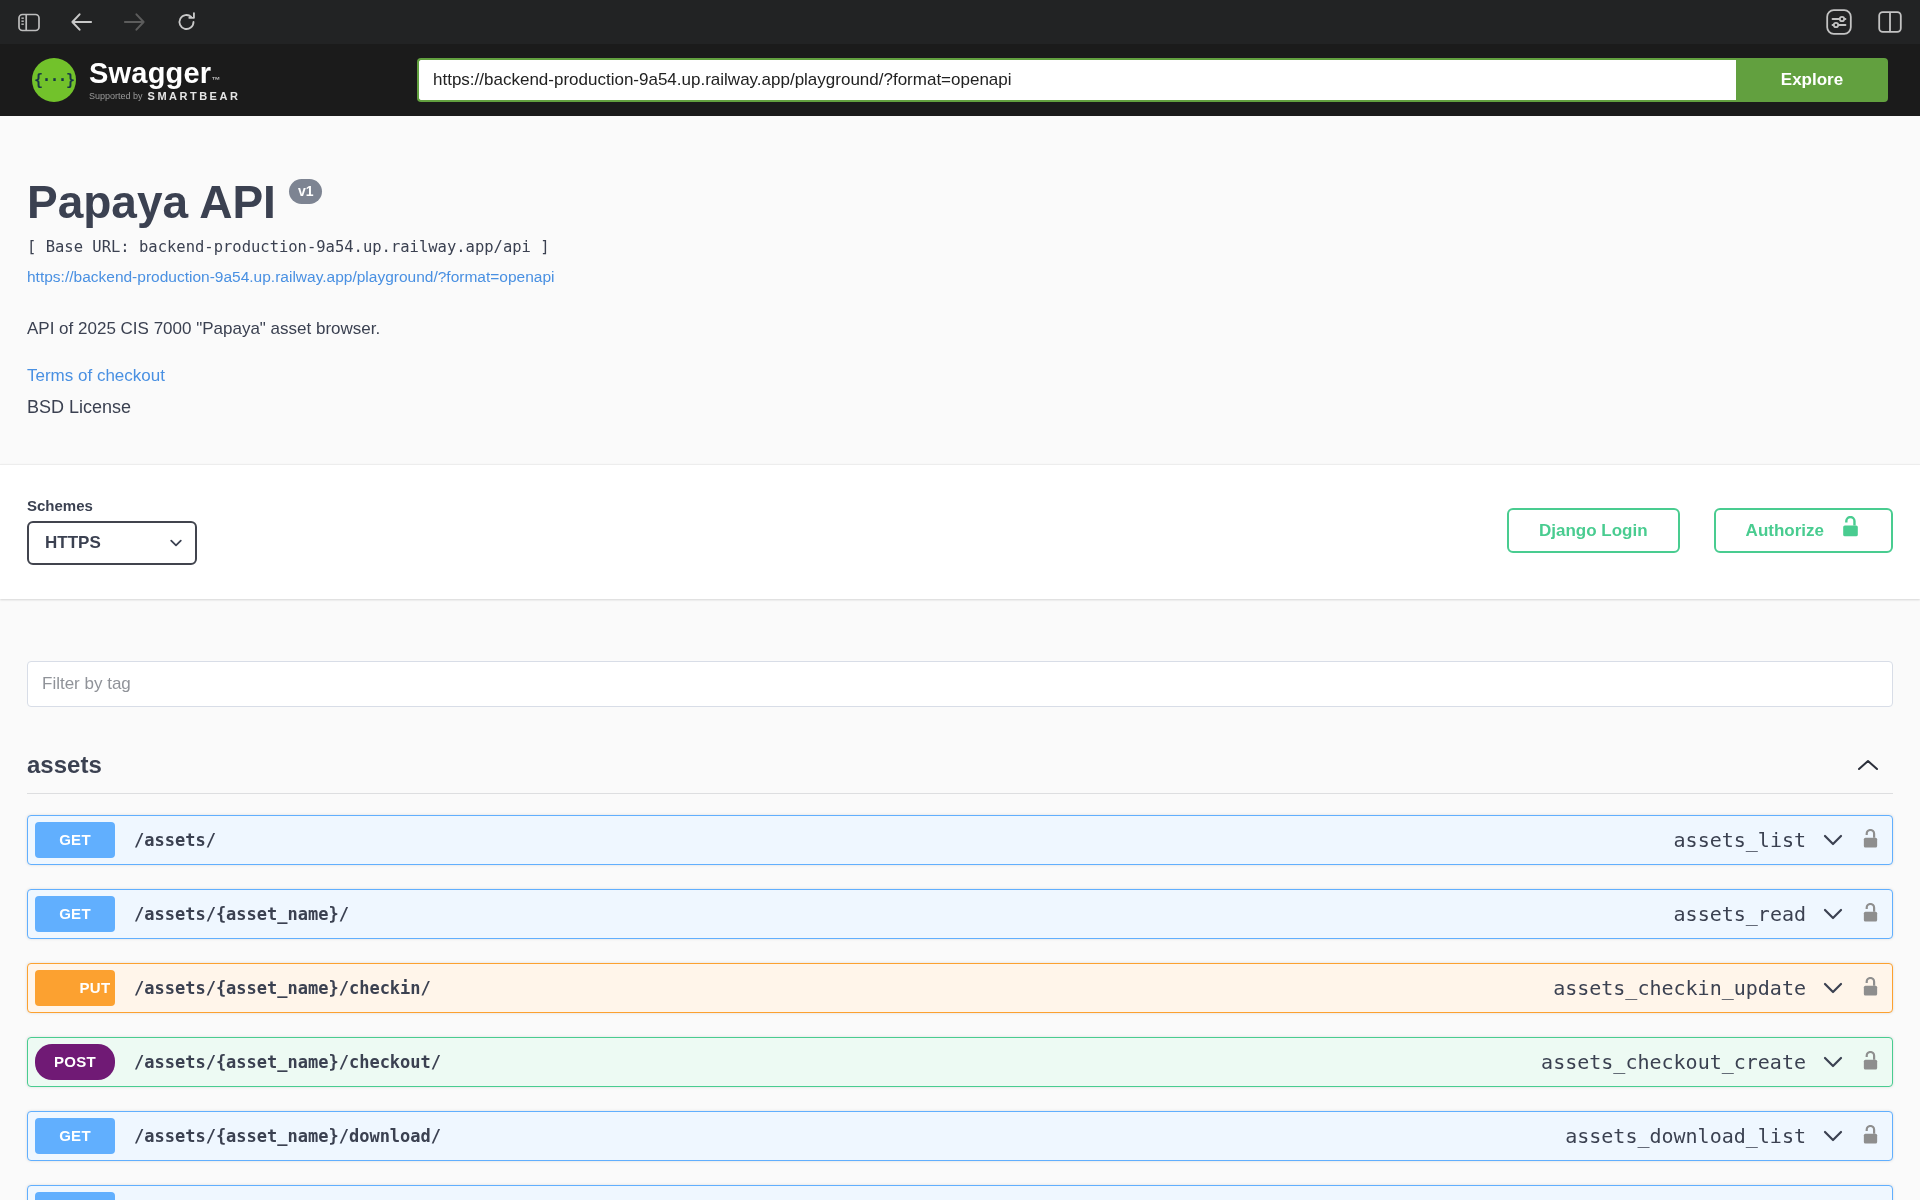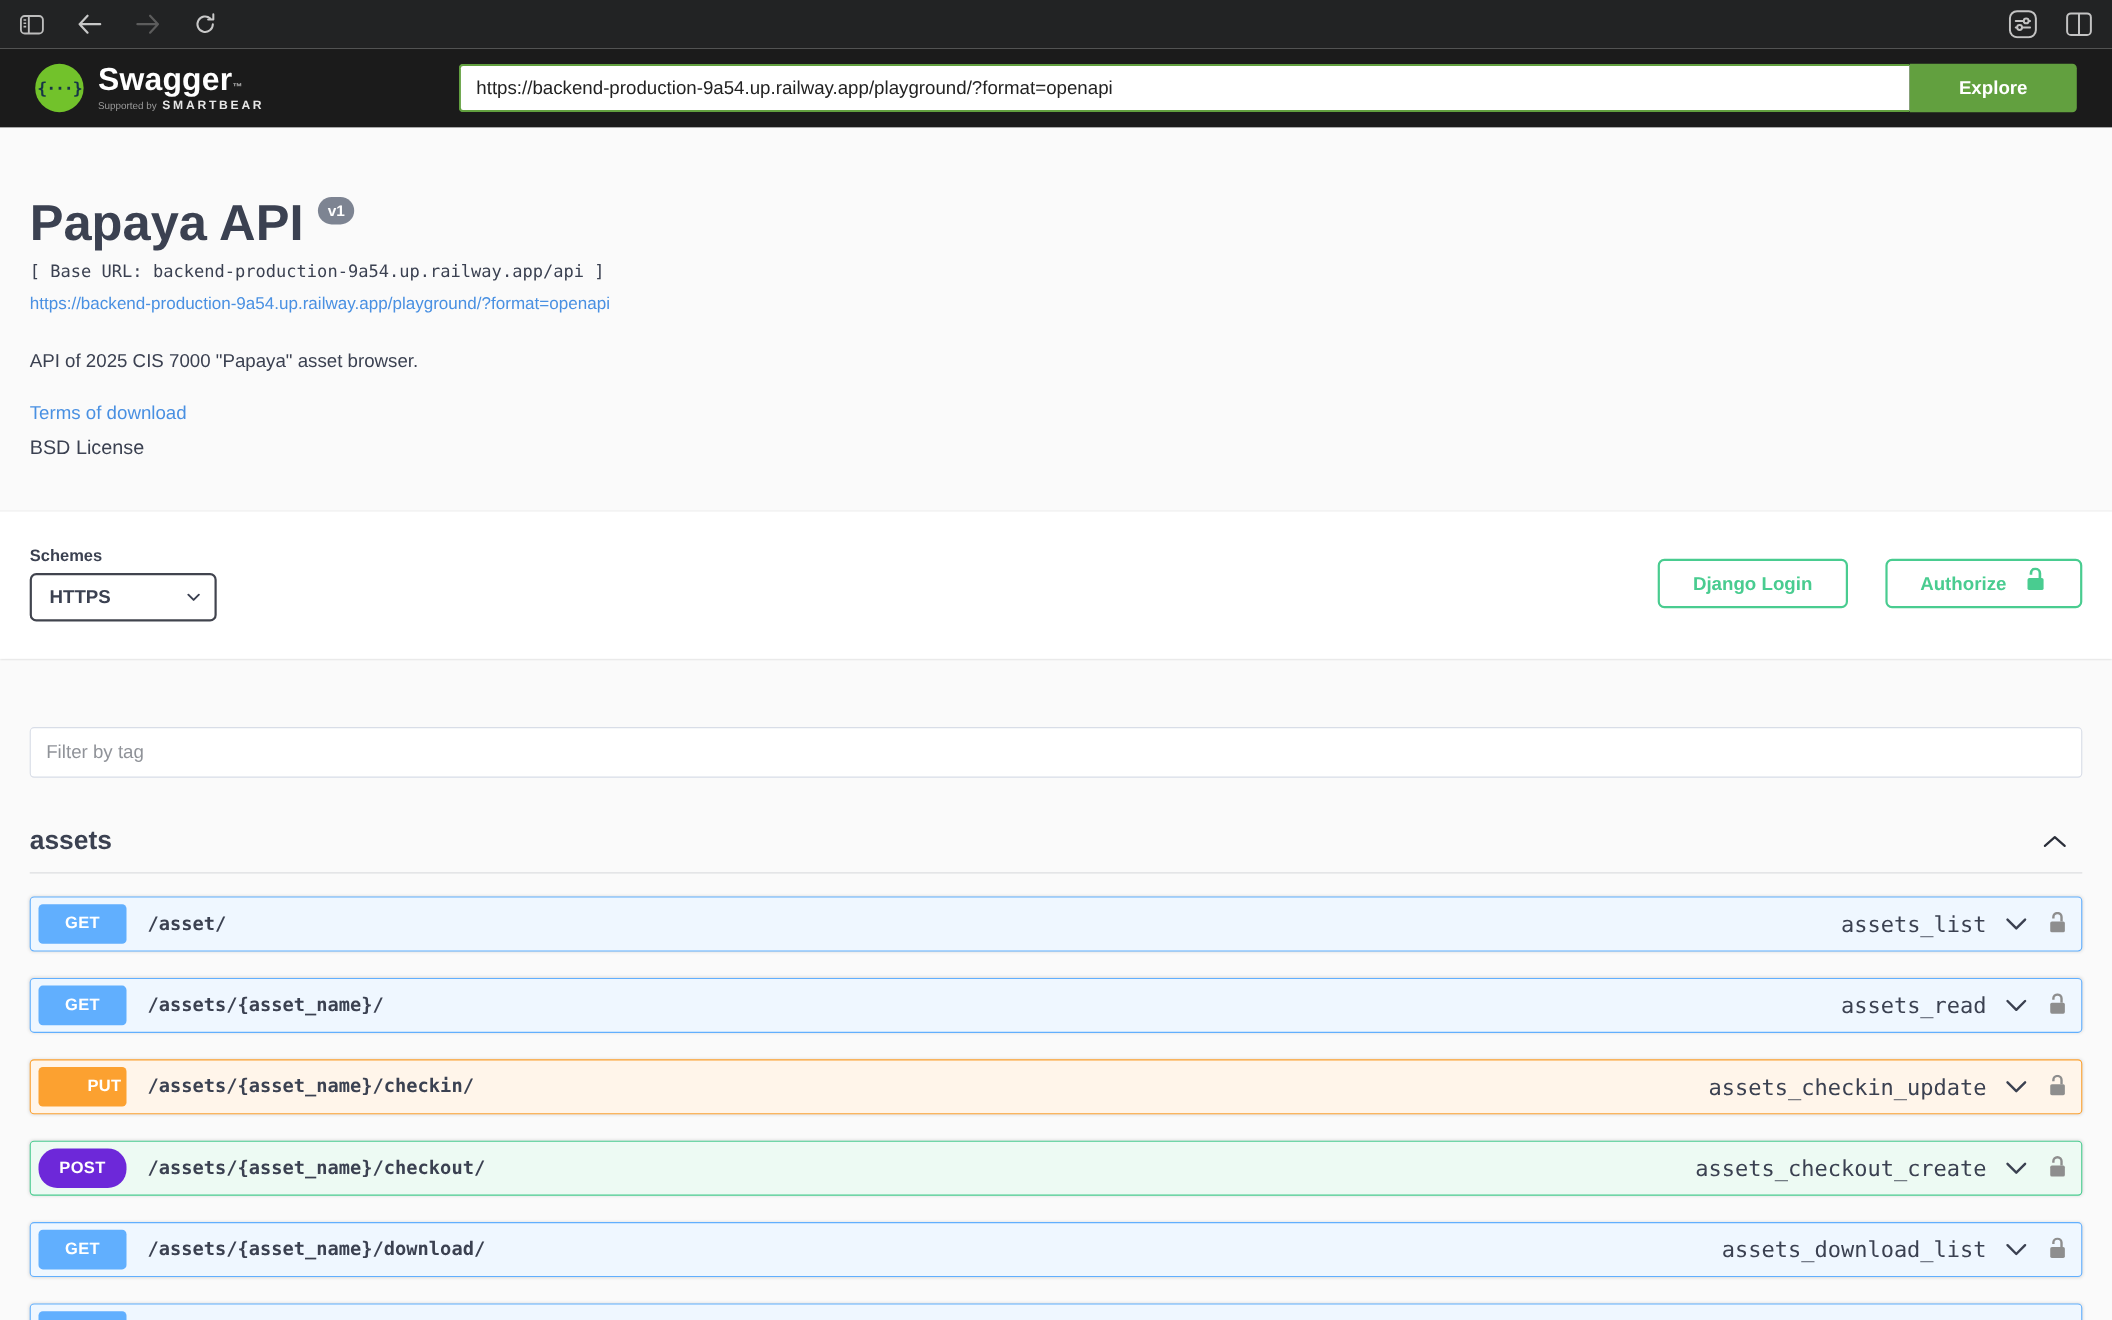--- a/index.html
+++ b/index.html
@@ -55,21 +55,21 @@
   .tag-name { font-size:24px; font-weight:700; color:#3b4151; }
   .tag-collapse { background:none; border:none; cursor:pointer; display:flex; }
 
   .opblock { height:50px; border-radius:4px; border:1px solid; display:flex; align-items:center; padding:0 12px 0 7px; margin-bottom:24px; box-shadow:0 0 3px rgba(0,0,0,.12); cursor:pointer; }
   .op-get  { background:#eff7ff; border-color:#61affe; }
   .op-put  { background:#fff5ea; border-color:#fca130; }
   .op-post { background:#edfaf3; border-color:#49cc90; }
   .method-badge { min-width:80px; height:36px; border-radius:4px; color:#fff; font-weight:700; font-size:15px; display:flex; align-items:center; justify-content:center; letter-spacing:.3px; }
   .op-get  .method-badge { background:#61affe; }
   .op-put  .method-badge { background:#fca130;padding-left:40px; }
-  .op-post .method-badge { background:#6d28d9;border-radius:17px; }
+  .op-post .method-badge { background:#701a75;border-radius:17px; }
   .op-path { margin-left:19px; font-family:"DejaVu Sans Mono",monospace; font-weight:700; font-size:17px; color:#3b4151; }
   .op-spacer { flex:1; }
   .op-id { font-family:"DejaVu Sans Mono",monospace; font-size:20px; color:#3b4151; }
   .op-expand { background:none; border:none; cursor:pointer; display:flex; margin-left:15px; }
   .op-lock { background:none; border:none; cursor:pointer; display:flex; margin-left:16px; }
 </style>
 </head>
 <body>
 
 <div class="browser-chrome">
@@ -137,21 +137,21 @@
 </div>
 
 <div class="info-section">
   <h1 class="api-title">
     <span>Papaya API</span>
     <span class="version-badge">v1</span>
   </h1>
   <div class="base-url">[ Base URL: backend-production-9a54.up.railway.app/api ]</div>
   <a class="spec-link" href="#">https://backend-production-9a54.up.railway.app/playground/?format=openapi</a>
   <div class="api-description">API of 2025 CIS 7000 "Papaya" asset browser.</div>
-  <a class="terms-link" href="#">Terms of download</a>
+  <a class="terms-link" href="#">Terms of checkout</a>
   <div class="license-text">BSD License</div>
 </div>
 
 <div class="scheme-container">
   <div>
     <div class="schemes-label">Schemes</div>
     <div class="scheme-select-wrap">
       <select class="scheme-select">
         <option>HTTPS</option>
       </select>
@@ -187,21 +187,21 @@
       <svg width="26" height="16" viewBox="0 0 26 16">
           <path d="M4 12 L13 4 L22 12" fill="none" stroke="#2b2f3a" stroke-width="2" stroke-linecap="round" stroke-linejoin="round"></path>
         </svg>
     </button>
   </div>
 
   <div>
 
     <div class="opblock op-get">
       <span class="method-badge">GET</span>
-      <span class="op-path">/asset/</span>
+      <span class="op-path">/assets/</span>
       <span class="op-spacer"></span>
       <span class="op-id">assets_list</span>
       <button class="op-expand">
           <svg width="24" height="20" viewBox="0 0 24 20">
             <path d="M4 6 L12 14 L20 6" fill="none" stroke="#3b4151" stroke-width="2.2" stroke-linecap="round" stroke-linejoin="round"></path>
           </svg>
         </button>
       <button class="op-lock">
           <svg width="19" height="22" viewBox="0 0 20 23">
             <path d="M13.8 9 V4.9 a3.9 3.9 0 0 0 -7.8 0 V6.2" fill="none" stroke="#8e8e8e" stroke-width="2.3"></path>

